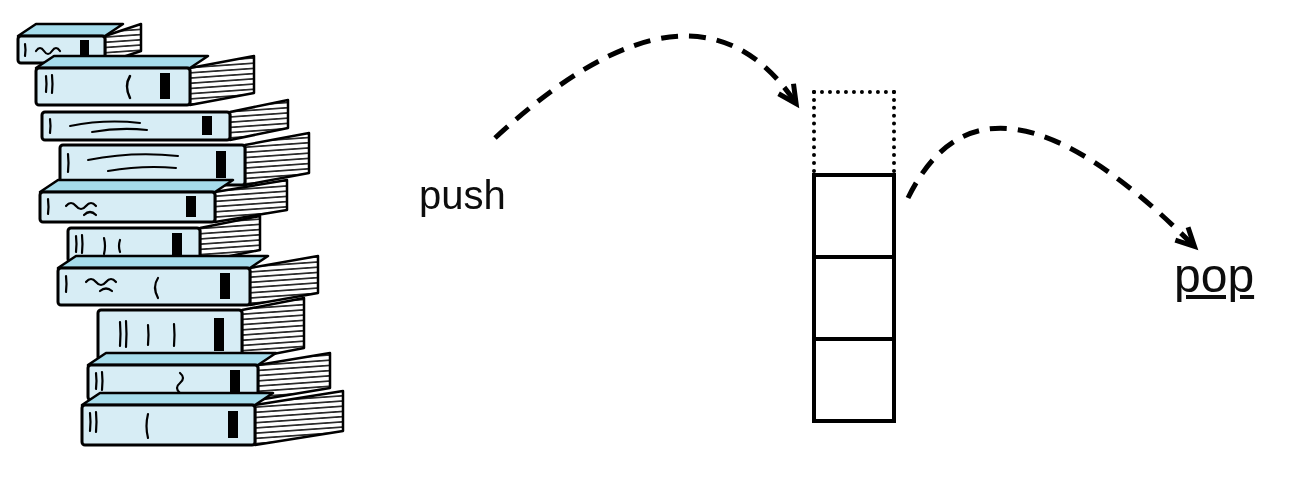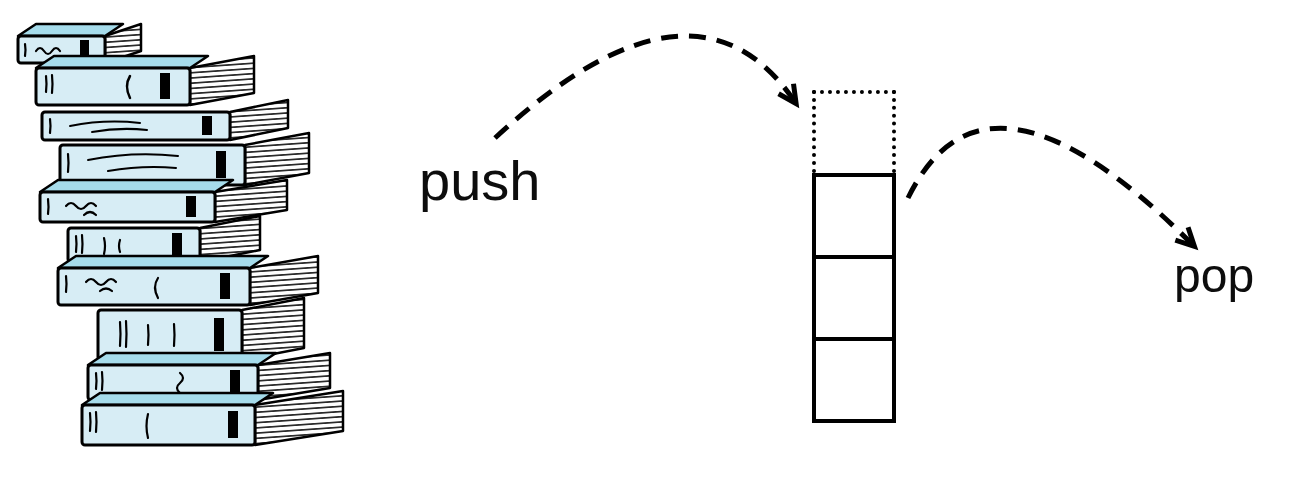--- a/index.html
+++ b/index.html
@@ -8,22 +8,22 @@
   }
   html,body{margin:0;padding:0;background:var(--background);}
   .canvas{
     position:relative; width:1290px; height:480px; overflow:hidden;
     background:var(--background);
     font-family:"Liberation Sans", sans-serif;
   }
   .books-illustration{ position:absolute; left:8px; top:10px; width:340px; height:452px; }
   .arrows-overlay{ position:absolute; left:0; top:0; width:1290px; height:480px; pointer-events:none; }
   .label{ position:absolute; color:var(--text); line-height:1; white-space:nowrap; }
-  .label-push{ left:419px; top:153px; font-size:56px; }
-  .label-pop{ left:1174px; top:252px; font-size:48px; }
+  .label-push{ left:419px; top:175px; font-size:40px; }
+  .label-pop{ left:1174px; top:252px; font-size:48px;text-decoration:underline; }
   .stack-column{ position:absolute; left:812px; top:90px; width:84px; display:flex; flex-direction:column; }
   .cell{ box-sizing:border-box; width:84px; background:transparent; }
   .cell.dotted{ height:83px; border:4px dotted var(--outline); border-bottom:none; }
   .cell.solid{ height:86px; border:4px solid var(--outline); }
   .cell.solid + .cell.solid{ margin-top:-4px; }
 </style>
 </head>
 <body>
 
 <div class="canvas">

